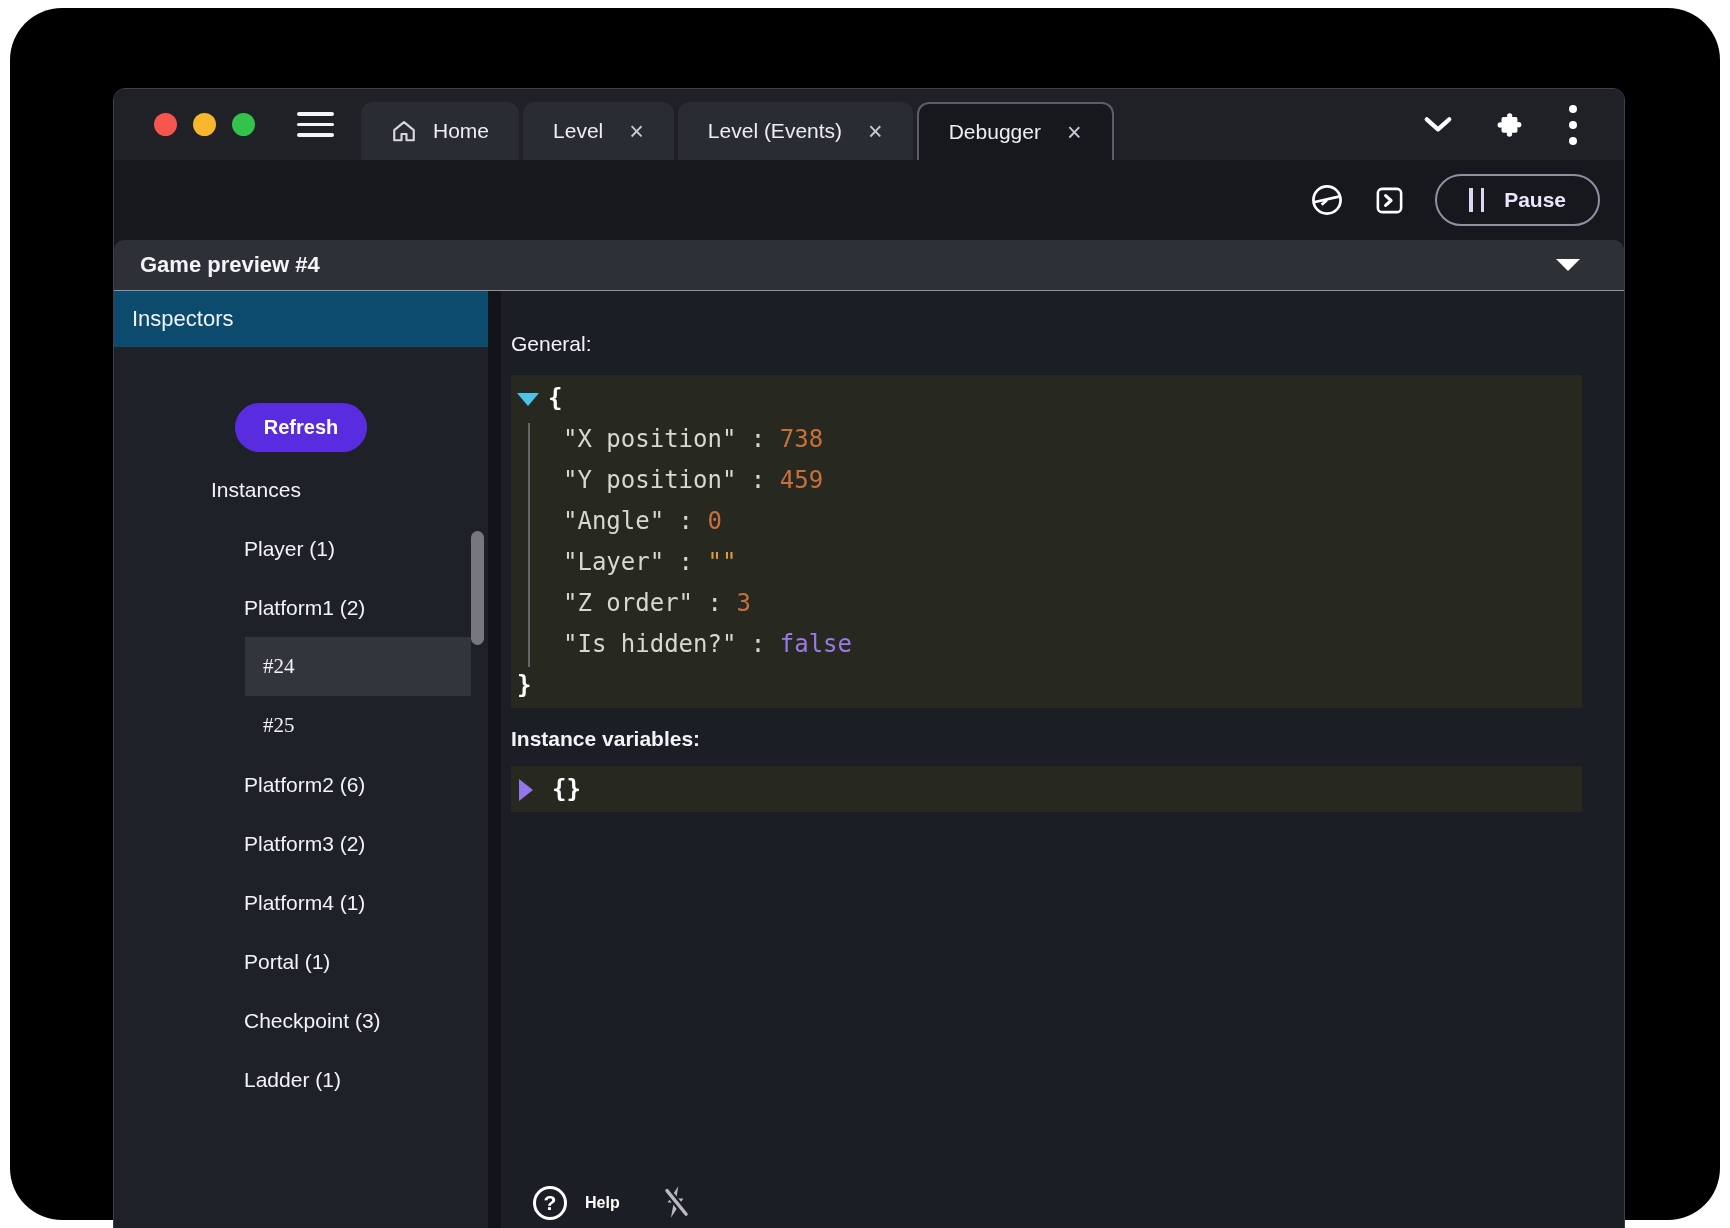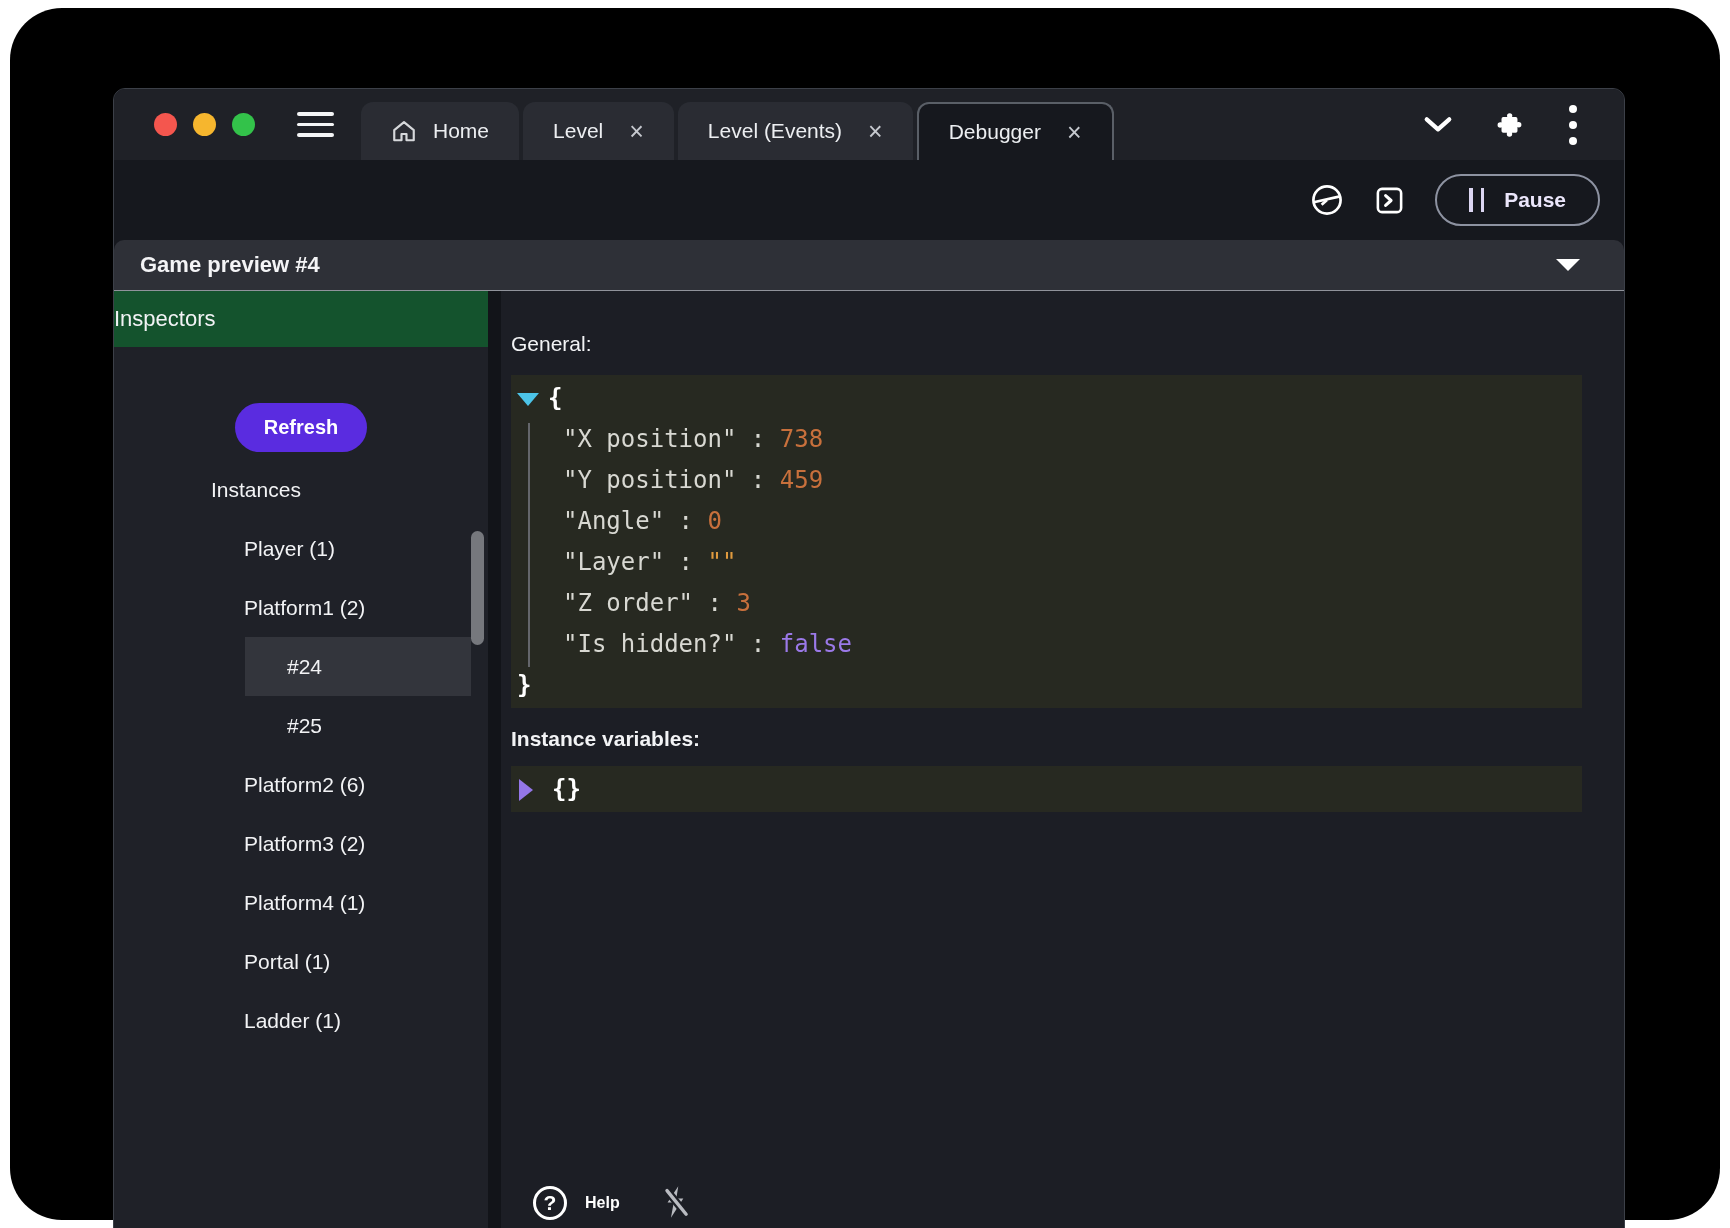--- a/index.html
+++ b/index.html
@@ -34,29 +34,29 @@
   .pause-bars span{width:3.5px;height:24px;background:#dcd6f2;}
   
   .preview-bar{height:50px;background:#2e3037;border-radius:10px 10px 0 0;display:flex;align-items:center;
                padding:0 26px;border-bottom:1px solid #90939b;flex-shrink:0;cursor:pointer;gap:8px;}
   .preview-title{font-size:22px;font-weight:bold;color:#f4f4f6;}
   .caret-down{margin-left:auto;margin-right:18px;width:0;height:0;border-left:12px solid transparent;
               border-right:12px solid transparent;border-top:12px solid #ffffff;}
   
   .content{flex:1;display:flex;min-height:0;}
   .sidebar{width:374px;background:#1f2128;position:relative;flex-shrink:0;overflow:hidden;display:flex;flex-direction:column;}
-  .sidebar-header{height:56px;background:#14532d;display:flex;align-items:center;
+  .sidebar-header{height:56px;background:#0c4a6e;display:flex;align-items:center;padding-left:18px;
                   font-size:22px;color:#f2f3f5;flex-shrink:0;}
   .sidebar-body{position:relative;flex:1;overflow:hidden;}
   .refresh-btn{display:block;margin:56px auto 8px;width:132px;height:49px;border-radius:25px;background:#5a2ce0;
                border:none;color:#ffffff;font-weight:bold;font-size:20px;cursor:pointer;font-family:"Liberation Sans",sans-serif;}
   .tree-row{height:59px;display:flex;align-items:center;font-size:21px;color:#f2f3f5;cursor:pointer;box-sizing:border-box;}
   .tree-row.depth-1{padding-left:97px;}
   .tree-row.depth-2{padding-left:130px;}
-  .tree-row.depth-3{margin-left:131px;padding-left:42px;margin-right:17px;}
+  .tree-row.depth-3{margin-left:131px;padding-left:18px;margin-right:17px;font-family:Liberation Serif, serif;}
   .tree-row.selected{background:#33353c;}
   .scroll-thumb{position:absolute;right:4px;top:184px;width:13px;height:114px;border-radius:7px;background:#76787d;cursor:pointer;}
   .divider{width:13px;background:#121419;flex-shrink:0;}
   .main{flex:1;background:#1c1e25;display:flex;flex-direction:column;padding:40px 42px 14px 10px;min-width:0;}
   .section-label{font-size:21px;color:#f2f3f5;line-height:26px;margin-bottom:18px;}
   
   .code-block{background:#272921;font-family:"DejaVu Sans Mono",monospace;font-size:24px;line-height:41px;
               color:#d8d8d2;position:relative;padding:3px 0 2px 6px;}
   .guide-line{position:absolute;left:17px;top:48px;width:2px;height:244px;background:#64666b;}
   .code-line{white-space:pre;}
@@ -176,20 +176,21 @@
           <div id="tree">
               <div class="tree-row depth-1">Instances</div>
               <div class="tree-row depth-2">Player (1)</div>
               <div class="tree-row depth-2">Platform1 (2)</div>
               <div class="tree-row depth-3 selected">#24</div>
               <div class="tree-row depth-3">#25</div>
               <div class="tree-row depth-2">Platform2 (6)</div>
               <div class="tree-row depth-2">Platform3 (2)</div>
               <div class="tree-row depth-2">Platform4 (1)</div>
               <div class="tree-row depth-2">Portal (1)</div>
+              <div class="tree-row depth-2">Checkpoint (3)</div>
               <div class="tree-row depth-2">Ladder (1)</div>
             </div>
           <div class="scroll-thumb"></div>
         </div>
       </div>
 
       <div class="divider"></div>
 
       <div class="main">
         <div class="section-label">General:</div>

